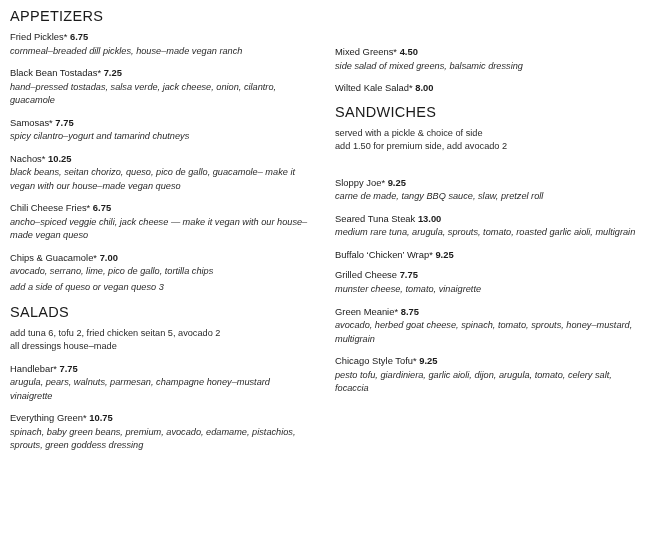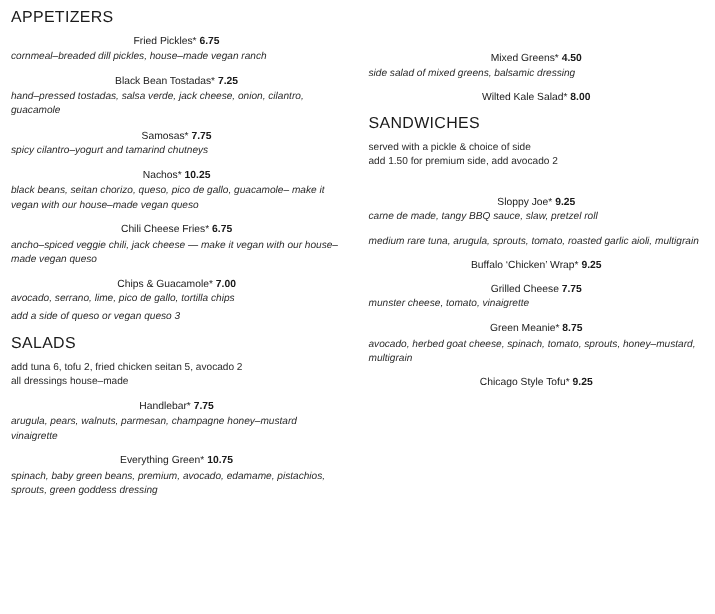--- a/index.html
+++ b/index.html
@@ -40,21 +40,20 @@
   .section-title.spaced {
     margin-top: 10px;
   }
   .item {
     margin-bottom: 9px;
   }
   .item-head {
     font-size: 9.4px;
     color: #1a1a1a;
     line-height: 1.25;
-    text-align: center;
   }
   .item-name {
     font-weight: 400;
   }
   .item-price {
     font-weight: bold;
   }
   .item-desc {
     font-size: 9.2px;
     font-style: italic;
@@ -171,20 +170,24 @@
 
     <div class="item">
       <div class="item-head">
         <span class="item-name">Sloppy Joe*</span>
         <span class="item-price">9.25</span>
       </div>
       <div class="item-desc">carne de made, tangy BBQ sauce, slaw, pretzel roll</div>
     </div>
 
     <div class="item">
+      <div class="item-head">
+        <span class="item-name">Seared Tuna Steak</span>
+        <span class="item-price">13.00</span>
+      </div>
       <div class="item-desc">medium rare tuna, arugula, sprouts, tomato, roasted garlic aioli, multigrain</div>
     </div>
 
     <div class="item">
       <div class="item-head">
         <span class="item-name">Buffalo ‘Chicken’ Wrap*</span>
         <span class="item-price">9.25</span>
       </div>
     </div>
 
@@ -202,17 +205,18 @@
         <span class="item-price">8.75</span>
       </div>
       <div class="item-desc">avocado, herbed goat cheese, spinach, tomato, sprouts, honey–mustard, multigrain</div>
     </div>
 
     <div class="item">
       <div class="item-head">
         <span class="item-name">Chicago Style Tofu*</span>
         <span class="item-price">9.25</span>
       </div>
+      <div class="item-desc">pesto tofu, giardiniera, garlic aioli, dijon, arugula, tomato, celery salt, focaccia</div>
     </div>
 
   </div>
 
 </div>
 
 </body></html>

